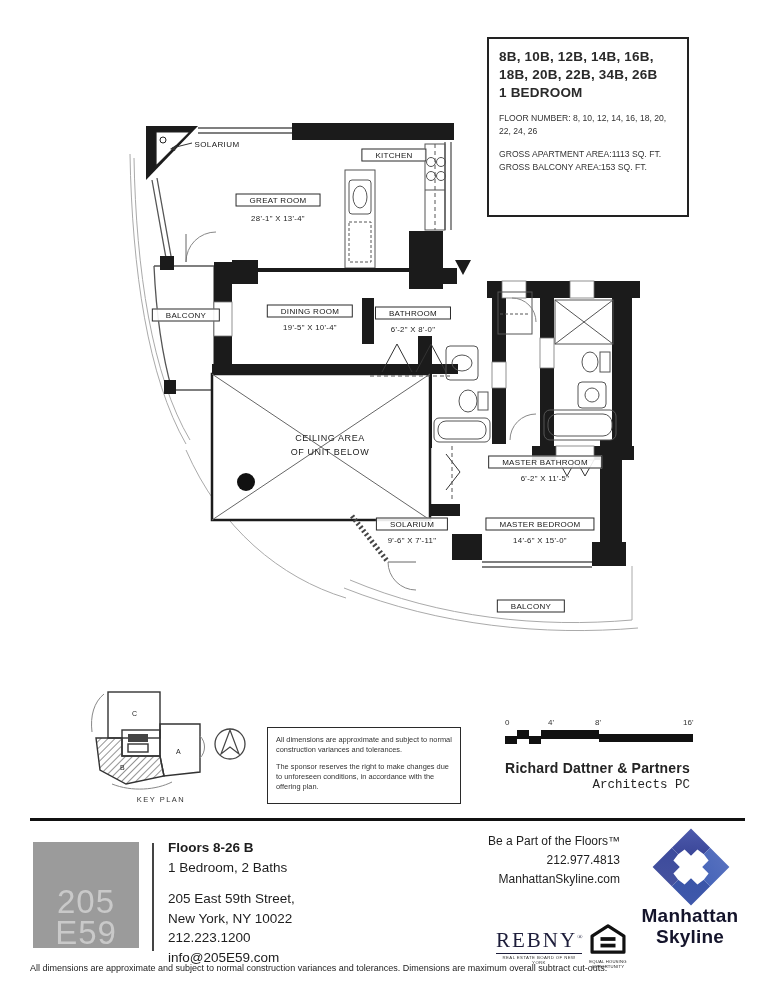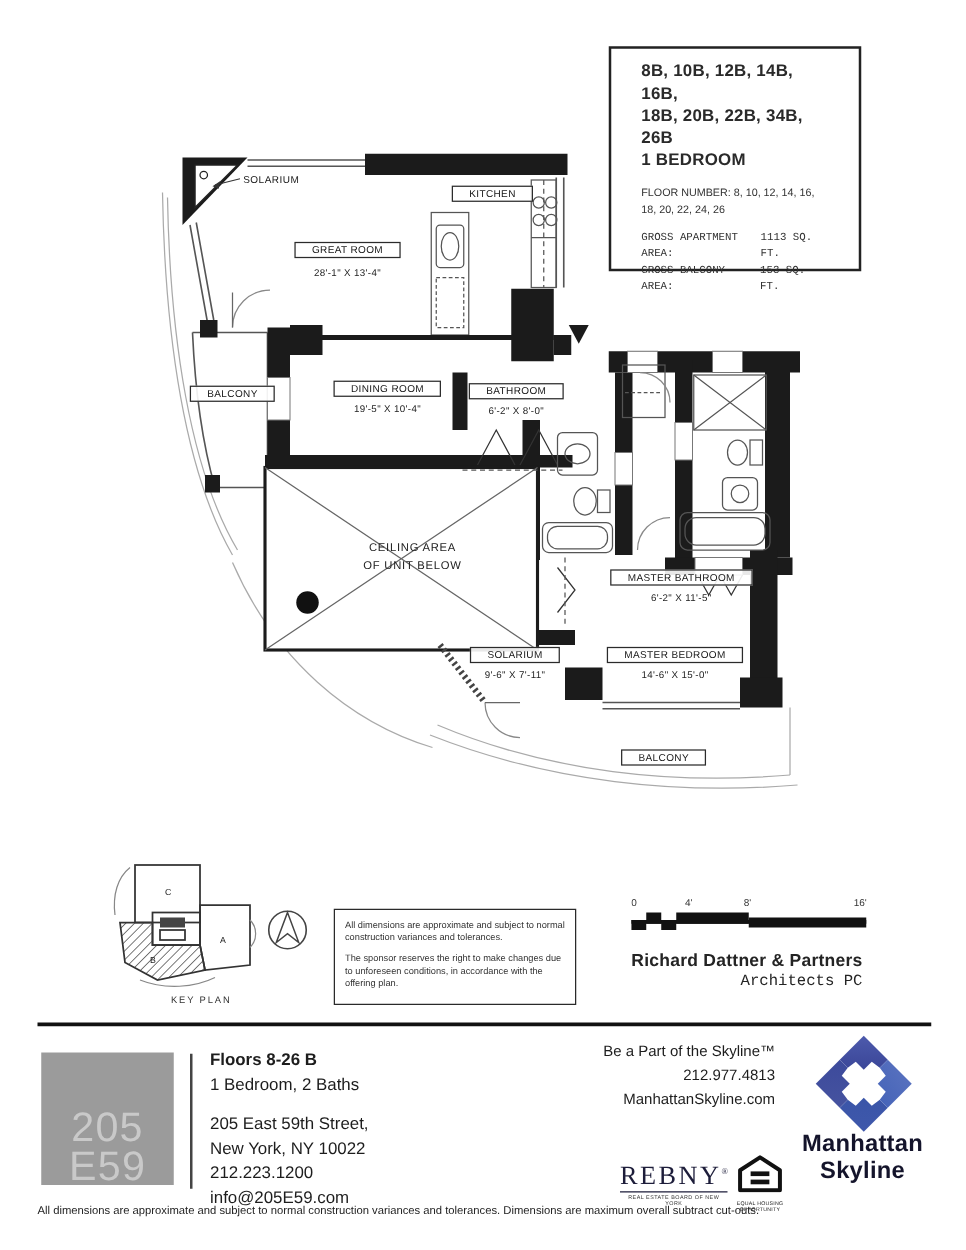--- a/index.html
+++ b/index.html
@@ -2,24 +2,24 @@
 <html><head>
 <meta charset="utf-8">
 <style>
   * { margin:0; padding:0; box-sizing:border-box; }
   html,body { background:#fff; }
   body { font-family:"Liberation Sans", sans-serif; color:#1c1c1c; }
   #page { position:relative; width:773px; height:1000px; background:#fff; overflow:hidden; }
 
   
   .info-box { position:absolute; left:487px; top:37px; width:202px; height:180px;
-    border:2px solid #222; padding:9px 24px; background:#fff; }
+    border:2px solid #222; padding:9px 10px; background:#fff; }
   .info-box .units { font-size:13.5px; font-weight:600; line-height:1.32; color:#2a2a2a; letter-spacing:.2px; }
   .info-box .meta { font-size:8.6px; color:#333; margin-top:11px; line-height:1.5; }
-  .info-box .arearow { display:flex; justify-content:center; font-size:8.6px; color:#333; line-height:1.5;font-family:Liberation Mono, monospace; }
+  .info-box .arearow { display:flex; justify-content:flex-start; font-size:8.6px; color:#333; line-height:1.5; }
   .info-box .areas { margin-top:10px; }
 
   
   .room-label { position:absolute; transform:translate(-50%,-50%); font-size:8px; color:#161616;
     border:1px solid #2b2b2b; padding:1px 13px; background:rgba(255,255,255,.9); white-space:nowrap; letter-spacing:.3px; }
   .room-dim { position:absolute; transform:translate(-50%,-50%); font-size:7.8px; color:#222;
     white-space:nowrap; letter-spacing:.3px; }
   .plain-label { position:absolute; transform:translate(-50%,-50%); font-size:8px; color:#161616;
     white-space:nowrap; letter-spacing:.4px; }
   .ceiling-label { position:absolute; transform:translate(-50%,-50%); font-size:9px; color:#222;
@@ -297,21 +297,21 @@
     <div class="b">Floors 8-26 B</div>
     <div>1 Bedroom, 2 Baths</div>
     <div class="gap"></div>
     <div>205 East 59th Street,</div>
     <div>New York, NY 10022</div>
     <div>212.223.1200</div>
     <div>info@205E59.com</div>
   </div>
 
   <div class="footer-contact">
-    <div>Be a Part of the Skyline™</div>
+    <div>Be a Part of the Floors™</div>
     <div>212.977.4813</div>
     <div>ManhattanSkyline.com</div>
   </div>
 
   <svg class="ms-logo" width="86" height="80" viewBox="0 0 100 100">
     <defs>
       <linearGradient id="msN" x1="0" y1="0" x2="0" y2="1">
           <stop offset="0" stop-color="#4d5aac"></stop>
           <stop offset="1" stop-color="#3a4698"></stop>
         </linearGradient>

